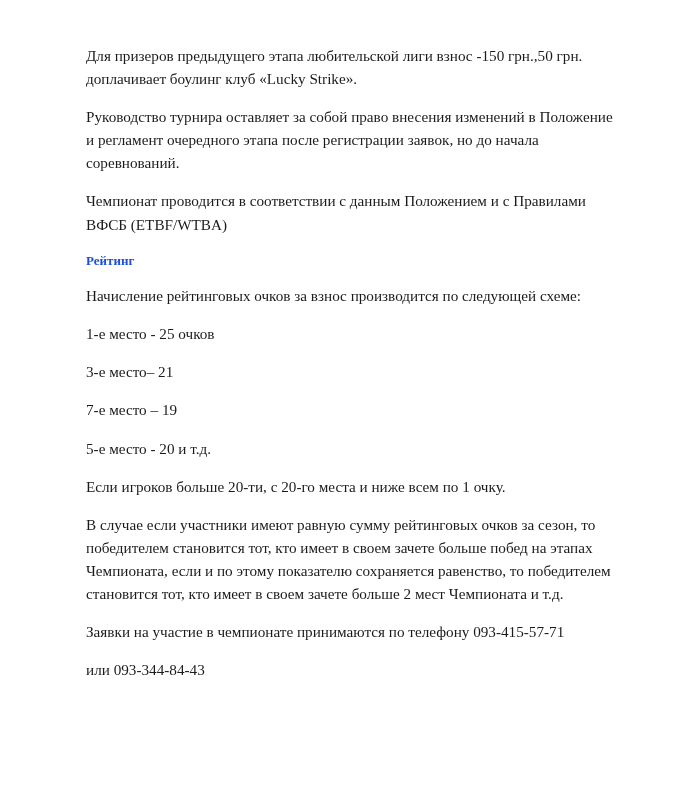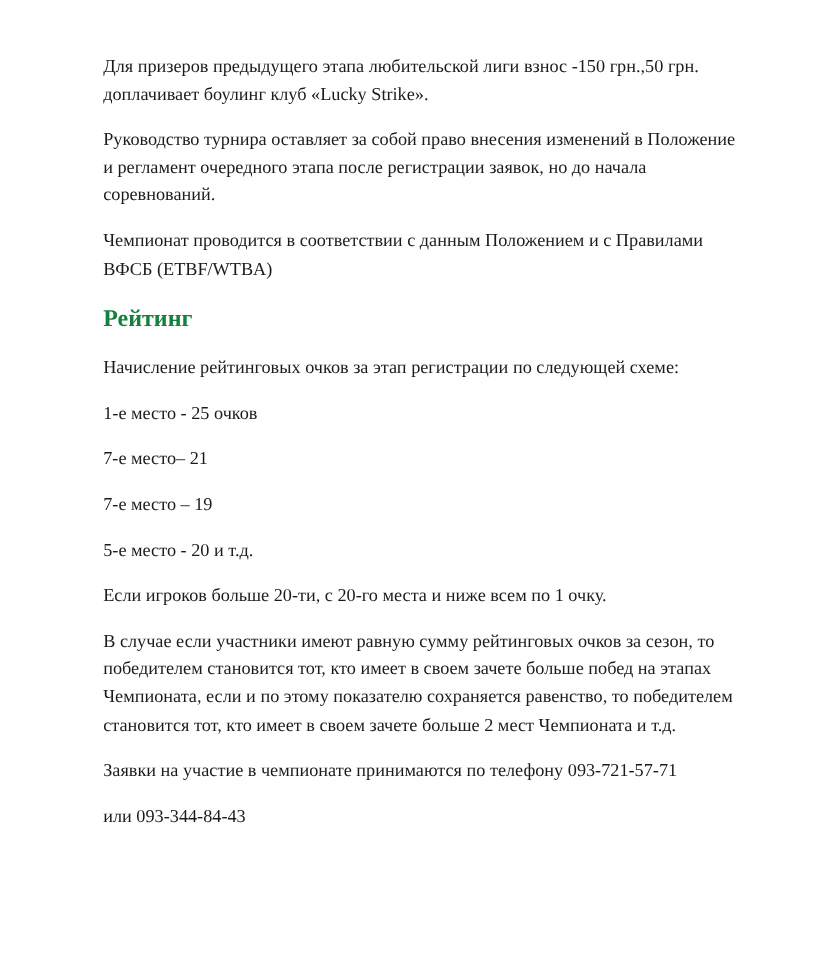--- a/index.html
+++ b/index.html
@@ -22,48 +22,48 @@
     background: #ffffff;
   }
   .para {
     font-size: 15.2px;
     line-height: 1.52;
     margin: 0 0 15px 0;
     text-align: left;
     color: #1b1b1b;
   }
   .heading {
-    font-size: 20px;
+    font-size: 13px;
     font-weight: bold;
     line-height: 1.5;
     margin: 0 0 14px 0;
-    color: #15803d;
+    color: #1d4ed8;
   }
 </style>
 </head>
 <body>
 
 <div class="page">
 
   <p class="para">Для призеров предыдущего  этапа любительской лиги взнос -150 грн.,50 грн. доплачивает боулинг клуб «Lucky Strike».</p>
 
   <p class="para">Руководство турнира оставляет за собой право внесения изменений в Положение и регламент очередного этапа после регистрации заявок, но до начала соревнований.</p>
 
   <p class="para">Чемпионат проводится в соответствии с данным Положением и с Правилами ВФСБ (ETBF/WTBA)</p>
 
   <p class="heading">Рейтинг</p>
 
-  <p class="para">Начисление рейтинговых очков за этап регистрации по следующей схеме:</p>
+  <p class="para">Начисление рейтинговых очков за взнос производится по следующей схеме:</p>
 
   <p class="para">1-е место - 25 очков</p>
-  <p class="para">7-е место– 21</p>
+  <p class="para">3-е место– 21</p>
   <p class="para">7-е место – 19</p>
   <p class="para"> 5-е место - 20 и т.д.</p>
 
   <p class="para">Если игроков больше 20-ти, с 20-го места и ниже всем по 1 очку.</p>
 
   <p class="para">В случае если участники имеют равную сумму рейтинговых очков за сезон, то победителем становится тот, кто имеет в своем зачете больше побед на этапах Чемпионата, если и по этому показателю сохраняется равенство, то победителем становится тот, кто имеет в своем зачете больше 2 мест Чемпионата и т.д.</p>
 
-  <p class="para">Заявки на участие в чемпионате принимаются по телефону  093-721-57-71</p>
+  <p class="para">Заявки на участие в чемпионате принимаются по телефону  093-415-57-71</p>
 
   <p class="para">или 093-344-84-43</p>
 
 </div>
 
 </body></html>

